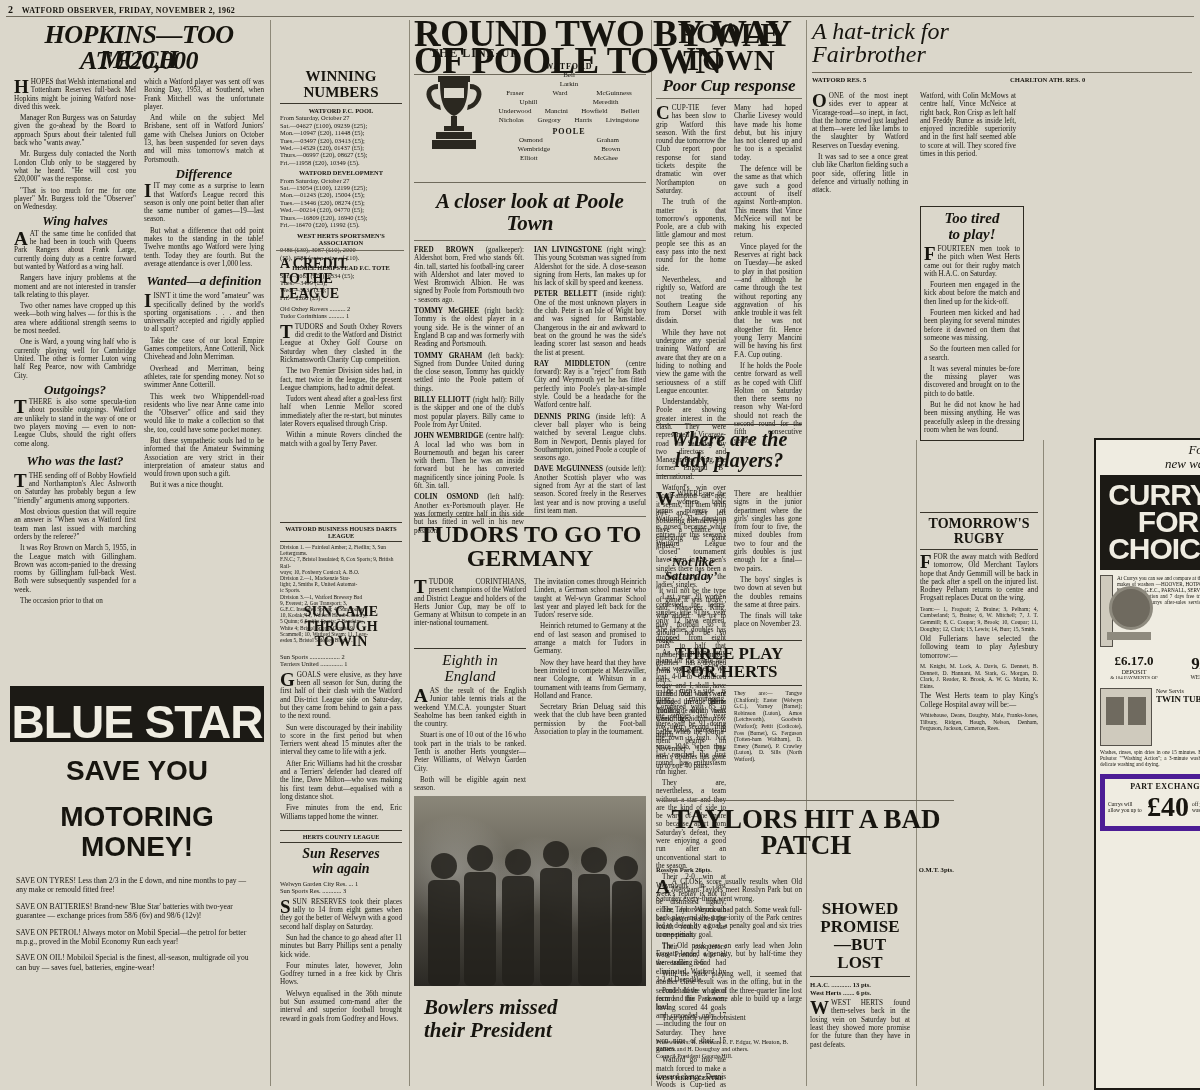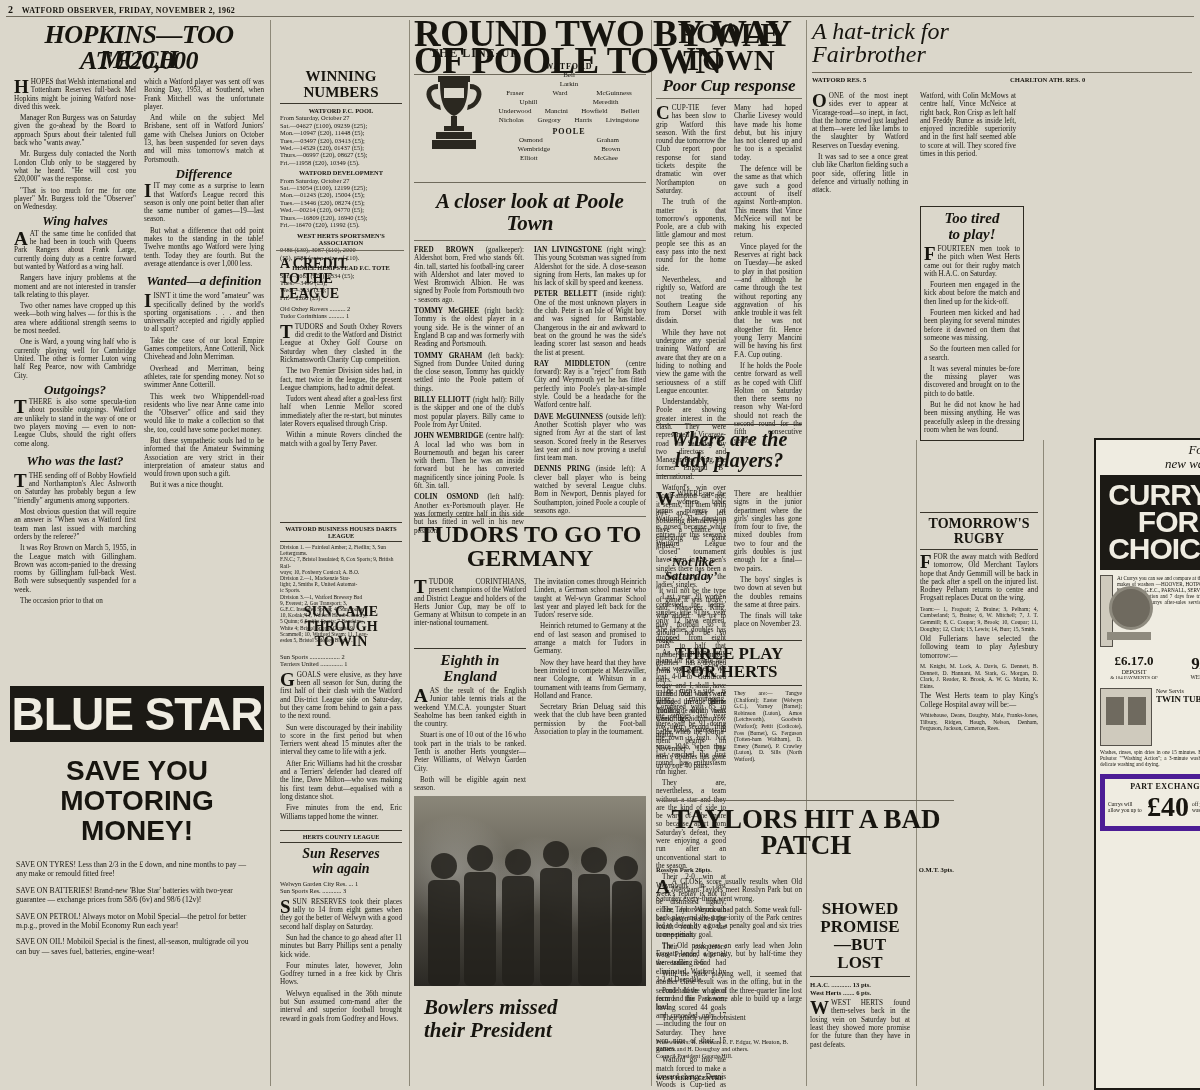--- a/index.html
+++ b/index.html
@@ -26,21 +26,21 @@
   .hd-hat{font-size:24px;font-style:italic;line-height:23px;}
   .centered{text-align:center;}
   .vrule{position:absolute;width:1px;background:#8d8878;}
   .hrule{position:absolute;height:1px;background:#6f6a5c;}
   .blk{position:absolute;background:#1c1a15;color:#e8e4d8;}
   .tiny{font-size:6.2px;line-height:7px;}
   .tiny2{font-size:6.6px;line-height:7.6px;}
   .nums{font-size:6.4px;line-height:7.4px;}
   .bold{font-weight:bold;}
   .ital{}
-  .bluestar{font-family:"Liberation Sans",sans-serif;font-weight:bold;}
+  .bluestar{font-family:"Liberation Sans",sans-serif;font-weight:bold;margin-top:16px;}
   .photo{position:absolute;background:#6e6a5f;overflow:hidden;}
   .photo .grain{position:absolute;inset:0;
     background:
       radial-gradient(circle at 18% 40%, rgba(255,255,255,.25), rgba(0,0,0,0) 26%),
       radial-gradient(circle at 36% 52%, rgba(255,255,255,.18), rgba(0,0,0,0) 22%),
       radial-gradient(circle at 54% 42%, rgba(255,255,255,.22), rgba(0,0,0,0) 24%),
       radial-gradient(circle at 72% 50%, rgba(255,255,255,.18), rgba(0,0,0,0) 22%),
       radial-gradient(circle at 88% 44%, rgba(255,255,255,.2), rgba(0,0,0,0) 20%),
       linear-gradient(180deg,#8b8779 0%,#55524a 55%,#2b2924 100%);
   }
@@ -305,39 +305,39 @@
       <p class="first"><span class="bold">TOMMY McGHEE </span><span class="ital">(right back): </span><span>Tommy is the oldest player in a young side. He is the winner of an England B cap and was formerly with Reading and Portsmouth.</span></p>
       <p class="first"><span class="bold">TOMMY GRAHAM </span><span class="ital">(left back): </span><span>Signed from Dundee United during the close season, Tommy has quickly settled into the Poole pattern of things.</span></p>
       <p class="first"><span class="bold">BILLY ELLIOTT </span><span class="ital">(right half): </span><span>Billy is the skipper and one of the club's most popular players. Billy came to Poole from Ayr United.</span></p>
       <p class="first"><span class="bold">JOHN WEMBRIDGE </span><span class="ital">(centre half): </span><span>A local lad who was born in Bournemouth and began his career with them. Then he was an inside forward but he has converted magnificently since joining Poole. Is 6ft. 3in. tall.</span></p>
       <p class="first"><span class="bold">COLIN OSMOND </span><span class="ital">(left half): </span><span>Another ex-Portsmouth player. He was formerly centre half in this side but has fitted in well in his new position.</span></p>
     </div>
   <div class="col body-text" style="left:534px;top:246px;width:112px;" id="players-right">
       <p class="first"><span class="bold">IAN LIVINGSTONE </span><span class="ital">(right wing): </span><span>This young Scotsman was signed from Aldershot for the side. A close-season signing from Herts, Ian makes up for his lack of skill by speed and keeness.</span></p>
       <p class="first"><span class="bold">PETER BELLETT </span><span class="ital">(inside right): </span><span>One of the most unknown players in the club. Peter is an Isle of Wight boy and was signed for Barnstable. Changerous in the air and awkward to beat on the ground he was the side's leading scorer last season and heads the list at present.</span></p>
       <p class="first"><span class="bold">RAY MIDDLETON </span><span class="ital">(centre forward): </span><span>Ray is a "reject" from Bath City and Weymouth yet he has fitted perfectly into Poole's play-at-simple style. Could be a headache for the Watford centre half.</span></p>
+      <p class="first"><span class="bold">DENNIS PRING </span><span class="ital">(inside left): </span><span>A clever ball player who is being watched by several League clubs. Born in Newport, Dennis played for Southampton, joined Poole a couple of seasons ago.</span></p>
       <p class="first"><span class="bold">DAVE McGUINNESS </span><span class="ital">(outside left): </span><span>Another Scottish player who was signed from Ayr at the start of last season. Scored freely in the Reserves last year and is now proving a useful first team man.</span></p>
-      <p class="first"><span class="bold">DENNIS PRING </span><span class="ital">(inside left): </span><span>A clever ball player who is being watched by several League clubs. Born in Newport, Dennis played for Southampton, joined Poole a couple of seasons ago.</span></p>
     </div>
 
   <div class="hrule" style="left:414px;top:516px;width:232px;"></div>
   <h1 class="head col" style="left:414px;top:522px;width:232px;font-size:24px;line-height:24px;text-align:center;">TUDORS TO GO TO GERMANY</h1>
   <div class="col body-text" style="left:414px;top:578px;width:112px;">
     <p class="first"><span class="drop">T</span><span>TUDOR CORINTHIANS, present champions of the Watford and District League and holders of the Herts Junior Cup, may be off to Germany at Whitsun to compete in an inter-national tournament.</span></p>
   </div>
   <div class="col body-text" style="left:534px;top:578px;width:112px;">
     <p class="first">The invitation comes through Heinrich Linden, a German school master who taught at Wel-wyn Grammar School last year and played left back for the Tudors' reserve side.</p>
     <p>Heinrich returned to Germany at the end of last season and promised to arrange a match for Tudors in Germany.</p>
     <p>Now they have heard that they have been invited to compete at Merzwiller, near Cologne, at Whitsun in a tournament with teams from Germany, Holland and France.</p>
     <p>Secretary Brian Deluag said this week that the club have been granted permission by the Foot-ball Association to play in the tournament.</p>
   </div>
 
   <div class="col" style="left:414px;top:648px;width:112px;">
     <div class="hrule" style="position:static;height:1px;background:#3a362c;margin-bottom:3px;"></div>
-    <div style="text-align:center;font-size:15px;font-weight:bold;font-style:italic;line-height:16px;" id="eighth-title">
+    <div style="text-align:center;font-size:15px;font-weight:normal;font-style:italic;line-height:16px;" id="eighth-title">
         <div>Eighth in</div>
         <div>England</div>
       </div>
     <div class="body-text" style="margin-top:3px;">
       <p class="first"><span class="drop">A</span><span>AS the result of the English Junior table tennis trials at the weekend Y.M.C.A. youngster Stuart Seaholme has been ranked eighth in the country.</span></p>
       <p>Stuart is one of 10 out of the 16 who took part in the trials to be ranked. Tenth is another Herts youngster—Peter Williams, of Welwyn Garden City.</p>
       <p>Both will be eligible again next season.</p>
     </div>
     <div style="text-align:center;font-size:15px;font-weight:bold;font-style:italic;margin-top:12px;">Champions</div>
   </div>

